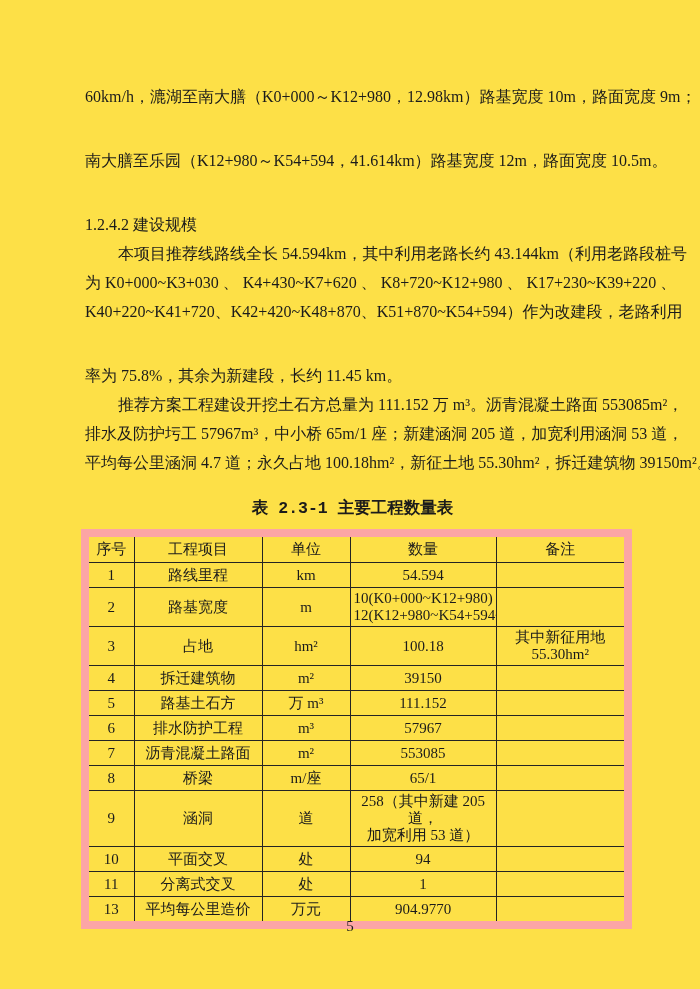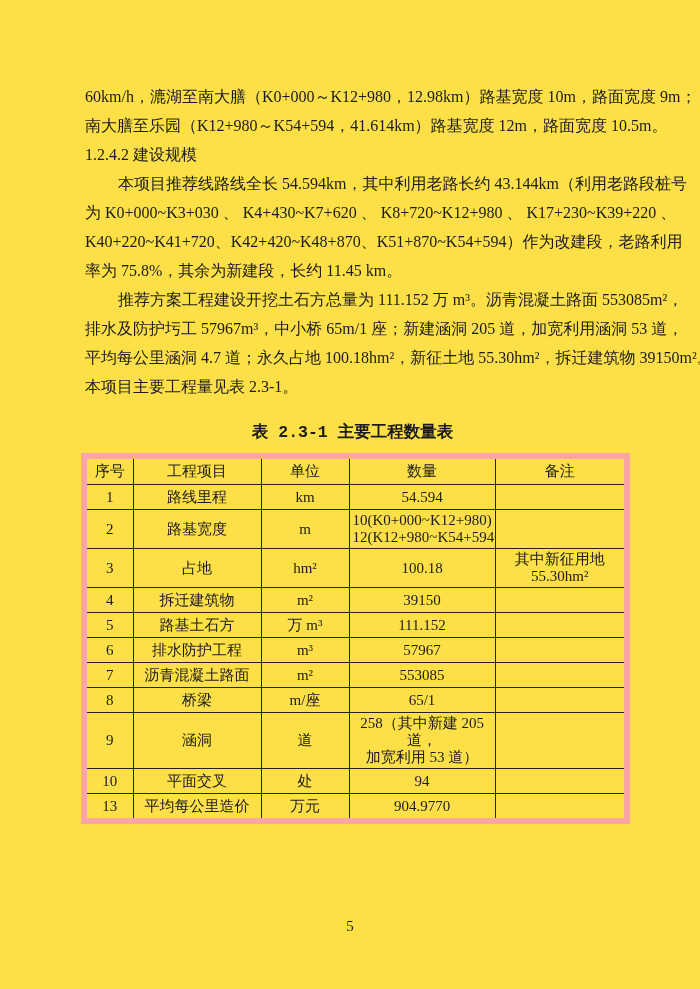--- a/index.html
+++ b/index.html
@@ -7,32 +7,32 @@
     position:relative; width:700px; height:989px; margin:0 auto;
     background:#fde047; color:#1b1b1b;
     font-family:"Liberation Serif","DejaVu Serif",serif;
     overflow:hidden;
   }
   .content { position:absolute; left:85px; top:82px; width:535px; }
   .line {
     font-size:16px; height:29px; line-height:29px;
     white-space:nowrap; text-align-last:justify;
   }
-  .noj { text-align-last:auto; }
+  .noj { text-align-last:auto;margin-top:35px; }
   .indent { text-indent:33px; }
   .table-title {
     text-align:center; text-align-last:auto;
     font-family:Liberation Mono, monospace;
     font-weight:700; font-size:16.5px;
     margin:21px 0 9px 0; height:22px; line-height:22px; white-space:nowrap;
   }
   table.qtable {
     border-collapse:collapse; table-layout:fixed;
     width:543px; margin-left:-4px;
-    border:6px solid #fca5a5;
+    border:8px solid #fca5a5;
   }
   table.qtable th, table.qtable td {
     border:1px solid #242424;
     font-weight:normal; font-size:15px; line-height:17px;
     text-align:center; vertical-align:middle;
     padding:2px 3px; height:20px;
     white-space:pre-line; overflow:hidden;
   }
   table.qtable thead th { height:21px; }
   .sec-heading-bottom { margin-top:17px; }
@@ -53,21 +53,20 @@
     <div class="line noj">1.2.4.2  建设规模</div>
 
     <div class="line indent">本项目推荐线路线全长 54.594km，其中利用老路长约 43.144km（利用老路段桩号</div>
     <div class="line">为 K0+000~K3+030 、 K4+430~K7+620 、 K8+720~K12+980 、 K17+230~K39+220 、</div>
     <div class="line">K40+220~K41+720、K42+420~K48+870、K51+870~K54+594）作为改建段，老路利用</div>
     <div class="line noj">率为 75.8%，其余为新建段，长约 11.45 km。</div>
 
     <div class="line indent">推荐方案工程建设开挖土石方总量为 111.152 万 m³。沥青混凝土路面 553085m²，</div>
     <div class="line">排水及防护圬工 57967m³，中小桥 65m/1 座；新建涵洞 205 道，加宽利用涵洞 53 道，</div>
     <div class="line">平均每公里涵洞 4.7 道；永久占地 100.18hm²，新征土地 55.30hm²，拆迁建筑物 39150m²。</div>
-    <div class="line noj">本项目主要工程量见表 2.3-1。</div>
 
     <div class="table-title">表 2.3-1 主要工程数量表</div>
 
     <table class="qtable">
       <colgroup>
         <col style="width:49px">
         <col style="width:128px">
         <col style="width:88px">
         <col style="width:146px">
         <col style="width:132px">
@@ -148,20 +147,27 @@
     <td></td>
   </tr>
           <tr>
     <td>10</td>
     <td>平面交叉</td>
     <td>处</td>
     <td>94</td>
     <td></td>
   </tr>
           <tr>
+    <td>11</td>
+    <td>分离式交叉</td>
+    <td>处</td>
+    <td>1</td>
+    <td></td>
+  </tr>
+          <tr>
     <td>13</td>
     <td>平均每公里造价</td>
     <td>万元</td>
     <td>904.9770</td>
     <td></td>
   </tr>
         </tbody>
     </table>
 
 

